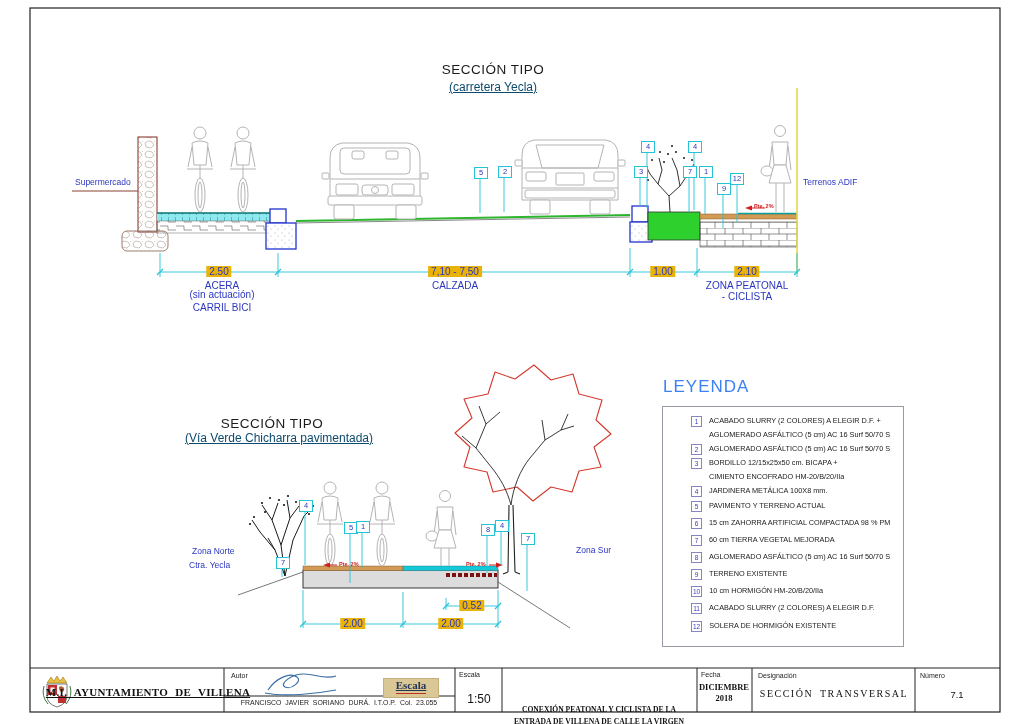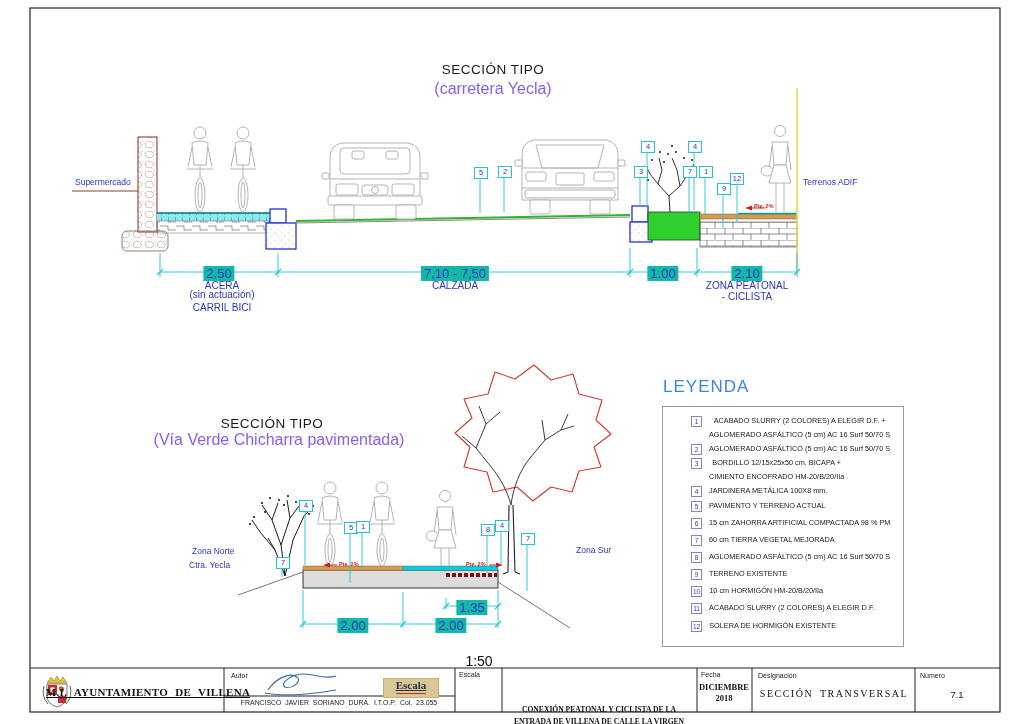--- a/index.html
+++ b/index.html
@@ -2,33 +2,33 @@
 <html><head>
 <meta charset="utf-8">
 <style>
   html,body{margin:0;padding:0;background:#e8e8e8;}
   #sheet{position:relative;width:1024px;height:724px;background:#ffffff;overflow:hidden;
          font-family:"Liberation Sans",sans-serif;}
   .lbl{position:absolute;white-space:nowrap;}
   .blue{color:#2a35c0;font-size:8.5px;}
   .ctr{transform:translateX(-50%);}
   .stitle{color:#1c1c1c;font-size:13.5px;letter-spacing:0.5px;}
-  .stitle2{color:#8b5cf6;font-size:16px;}
-  .dimtxt{color:#2a35c0;font-size:13px;background:#14b8a6;padding:0 3px;}
+  .stitle2{color:#0c4a6e;font-size:12px;text-decoration:underline;}
+  .dimtxt{color:#2a35c0;font-size:10px;background:#eab308;padding:0 3px;}
   .cap{color:#2a35c0;font-size:10px;}
   .redtxt{color:#cf1f1f;font-size:5.5px;font-weight:bold;}
   .marker{position:absolute;min-width:10px;height:10px;border:1px solid #25c3d8;background:#fff;
           color:#2a35c0;font-size:7.5px;line-height:10px;text-align:center;padding:0 1px;}
   .leg-title{font-size:17px;color:#3b82f6;letter-spacing:1px;}
   .leg-box{position:absolute;left:662px;top:406px;width:240px;height:239px;border:1px solid #9a9aa5;}
   .leg-row{position:absolute;left:691px;white-space:nowrap;}
   .leg-num{display:inline-block;min-width:7px;height:9px;border:1px solid #8585c0;color:#3a3ac0;
            font-size:6.5px;line-height:9px;text-align:center;vertical-align:top;margin-top:2px;padding:0 1px;background:#fff;}
   .leg-text{display:inline-block;margin-left:7px;font-size:7.3px;color:#1a1a1a;line-height:13.8px;vertical-align:top;}
-  .leg-text span{display:block;text-align:center;}
+  .leg-text span{display:block;}
   .tb-label{position:absolute;font-size:7px;color:#222;}
   .serif{font-family:"Liberation Serif",serif;}
   .muni{font-size:11px;font-weight:bold;color:#111;word-spacing:4px;letter-spacing:0.3px;text-decoration:underline;}
   .proj{font-size:7.6px;font-weight:bold;color:#111;margin-top:32px;}
   .desig{font-size:10px;color:#111;letter-spacing:1.5px;word-spacing:3px;}
   .fecha{font-size:8.5px;font-weight:bold;color:#111;}
   .autname{font-size:6.9px;color:#222;word-spacing:2px;}
   .logo{position:absolute;left:383px;top:678px;width:54px;height:18px;background:#d9c795;
         text-align:center;border:1px solid #c4b078;}
   .logo-text{font-family:"Liberation Serif",serif;font-size:11px;font-weight:bold;color:#243455;
@@ -388,21 +388,21 @@
   <div class="marker" style="left:276px;top:557px">7</div>
   <div class="marker" style="left:299px;top:500px">4</div>
   <div class="marker" style="left:344px;top:522px">5</div>
   <div class="marker" style="left:356px;top:521px">1</div>
   <div class="marker" style="left:481px;top:524px">8</div>
   <div class="marker" style="left:495px;top:520px">4</div>
   <div class="marker" style="left:521px;top:533px">7</div>
 
   <div class="lbl dimtxt ctr" style="left:353px;top:618px">2.00</div>
   <div class="lbl dimtxt ctr" style="left:451px;top:618px">2.00</div>
-  <div class="lbl dimtxt ctr" style="left:472px;top:600px">1.35</div>
+  <div class="lbl dimtxt ctr" style="left:472px;top:600px">0.52</div>
 
   <div class="lbl leg-title" style="left:663px;top:377px">LEYENDA</div>
   <div class="leg-box"></div>
 
   <div class="leg-row" style="top:414px">
     <span class="leg-num">1</span><span class="leg-text"><span>ACABADO SLURRY (2 COLORES) A ELEGIR D.F. +</span><span>AGLOMERADO ASFÁLTICO (5 cm) AC 16 Surf 50/70 S</span></span>
   </div>
   <div class="leg-row" style="top:442px">
     <span class="leg-num">2</span><span class="leg-text"><span>AGLOMERADO ASFÁLTICO (5 cm) AC 16 Surf 50/70 S</span></span>
   </div>
@@ -440,21 +440,21 @@
   <div class="lbl serif muni ctr" style="left:148px;top:686px">M.I. AYUNTAMIENTO DE VILLENA</div>
   <div class="lbl tb-label" style="left:231px;top:672px">Autor</div>
   <div class="lbl autname ctr" style="left:339px;top:699px">FRANCISCO JAVIER SORIANO DURÁ.  I.T.O.P.  Col.  23.055</div>
 
   <div class="logo">
     <div class="logo-text">Escala</div>
     <div class="logo-red"></div>
   </div>
 
   <div class="lbl tb-label" style="left:459px;top:671px">Escala</div>
-  <div class="lbl ctr" style="left:479px;top:653px;font-size:14px;color:#111">1:50</div>
+  <div class="lbl ctr" style="left:479px;top:692px;font-size:12px;color:#111">1:50</div>
 
   <div class="lbl serif proj ctr" style="left:599px;top:673px">CONEXIÓN PEATONAL Y CICLISTA DE LA</div>
   <div class="lbl serif proj ctr" style="left:599px;top:685px">ENTRADA DE VILLENA DE CALLE LA VIRGEN</div>
   <div class="lbl serif proj ctr" style="left:599px;top:697px">CON LA VÍA VERDE DEL CHICHARRA</div>
 
   <div class="lbl tb-label" style="left:701px;top:671px">Fecha</div>
   <div class="lbl serif fecha ctr" style="left:724px;top:682px">DICIEMBRE</div>
   <div class="lbl serif fecha ctr" style="left:724px;top:693px">2018</div>
 
   <div class="lbl tb-label" style="left:758px;top:672px">Designación</div>

